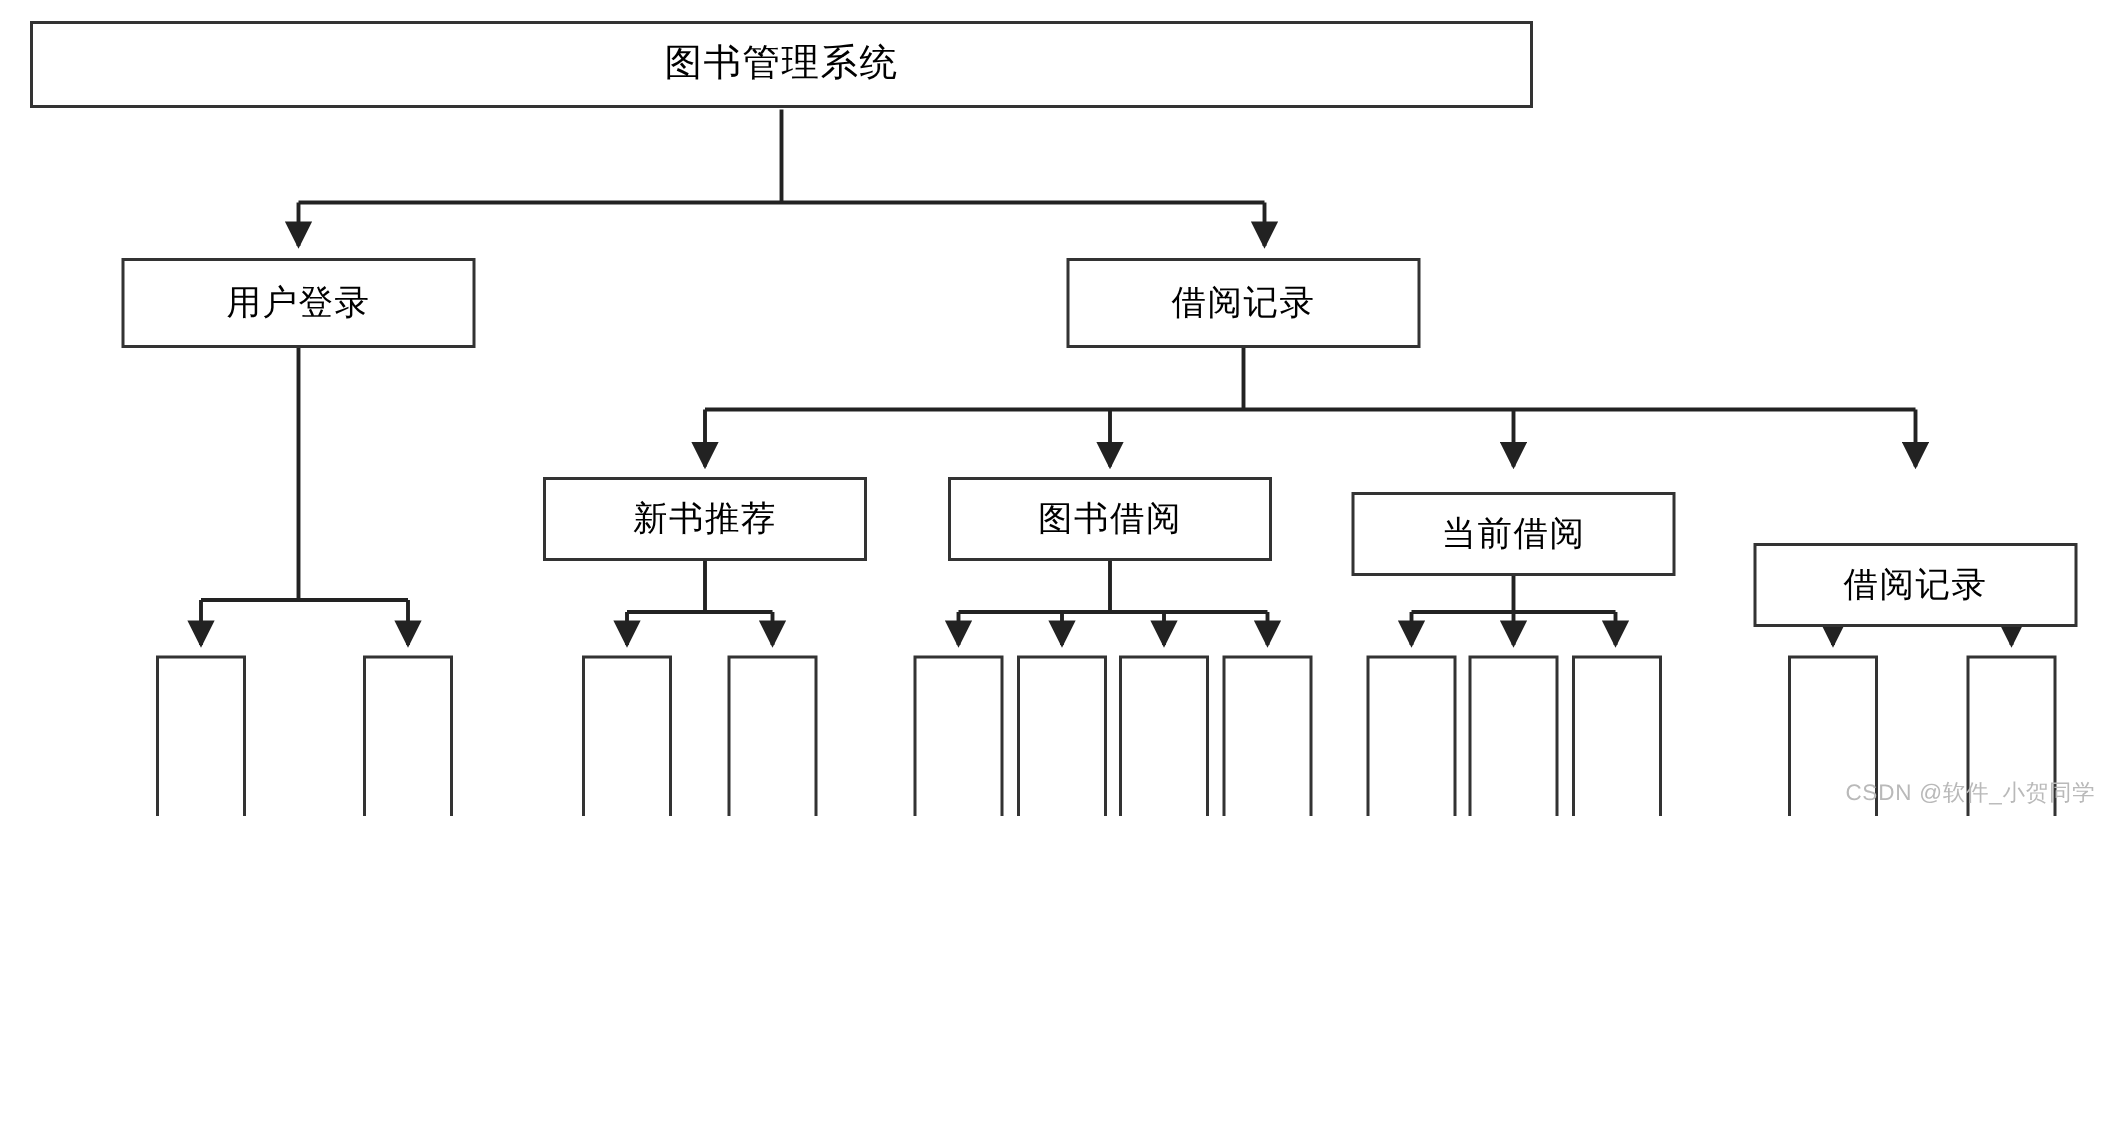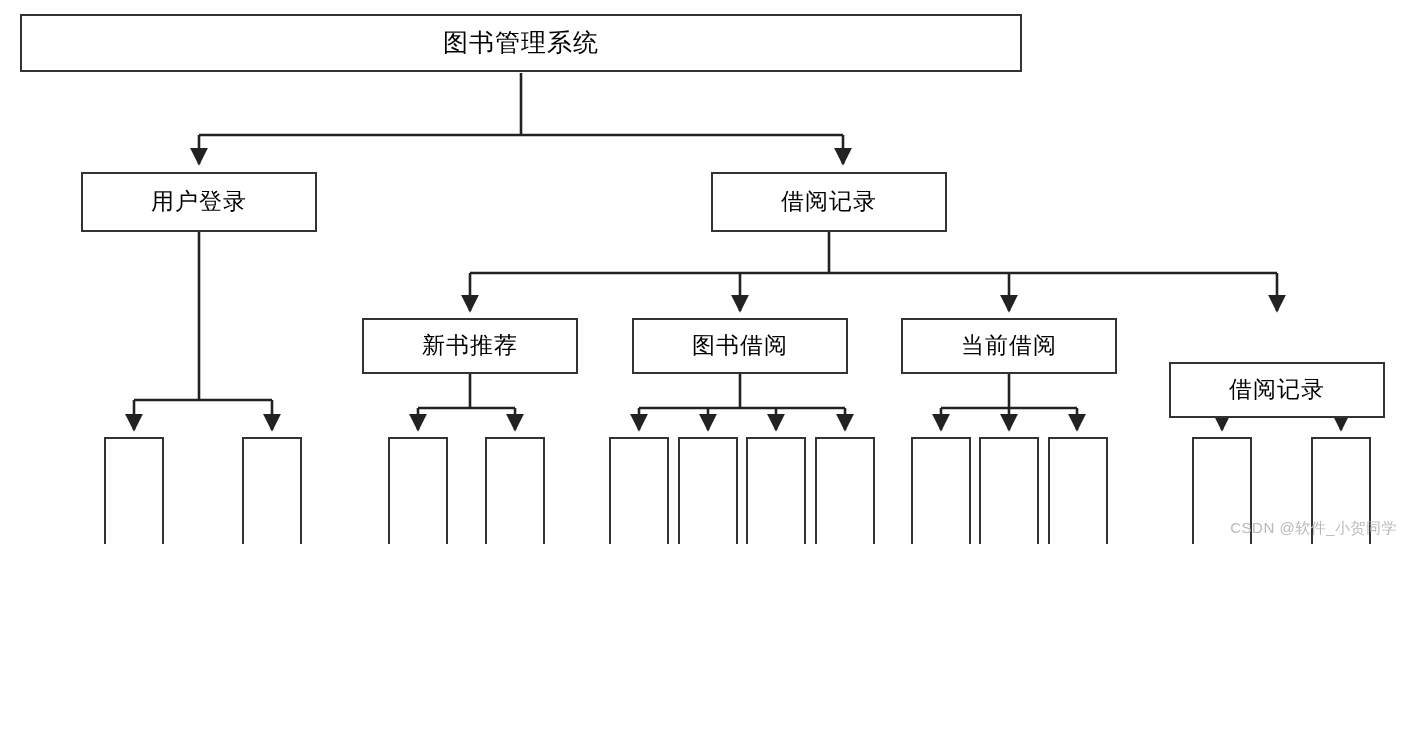--- a/index.html
+++ b/index.html
@@ -133,21 +133,21 @@
   <div class="node h" style="left:711px; top:172px; width:236px; height:60px;">
     <span>借阅记录</span>
   </div>
 
   <div class="node h" style="left:632px; top:318px; width:216px; height:56px;">
     <span>图书借阅</span>
   </div>
   <div class="node h" style="left:362px; top:318px; width:216px; height:56px;">
     <span>新书推荐</span>
   </div>
-  <div class="node h" style="left:901px; top:318px; width:216px; height:56px;">
+  <div class="node h" style="left:901px; top:328px; width:216px; height:56px;">
     <span>当前借阅</span>
   </div>
   <div class="node h" style="left:1169px; top:318px; width:216px; height:56px;margin-top:44px;">
     <span>借阅记录</span>
   </div>
 
   <div class="node v" style="left:104px; top:437px; width:60px; height:296px;">
     <span class="vtext">用户登录</span>
   </div>
   <div class="node v" style="left:242px; top:437px; width:60px; height:296px;">

